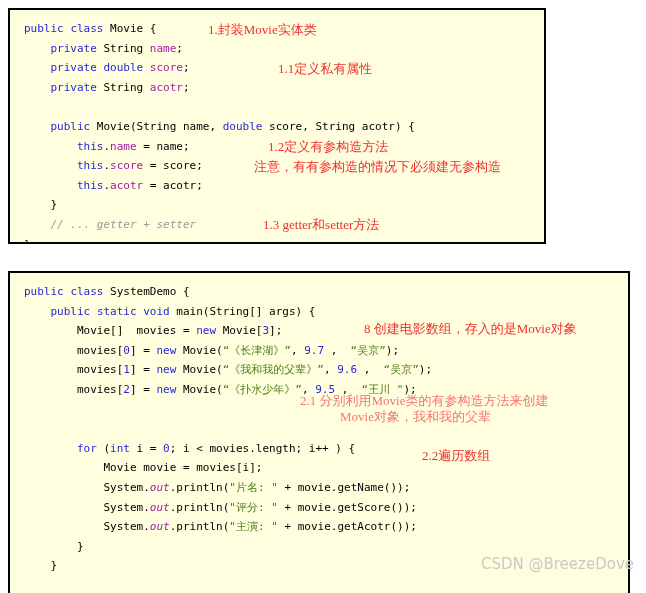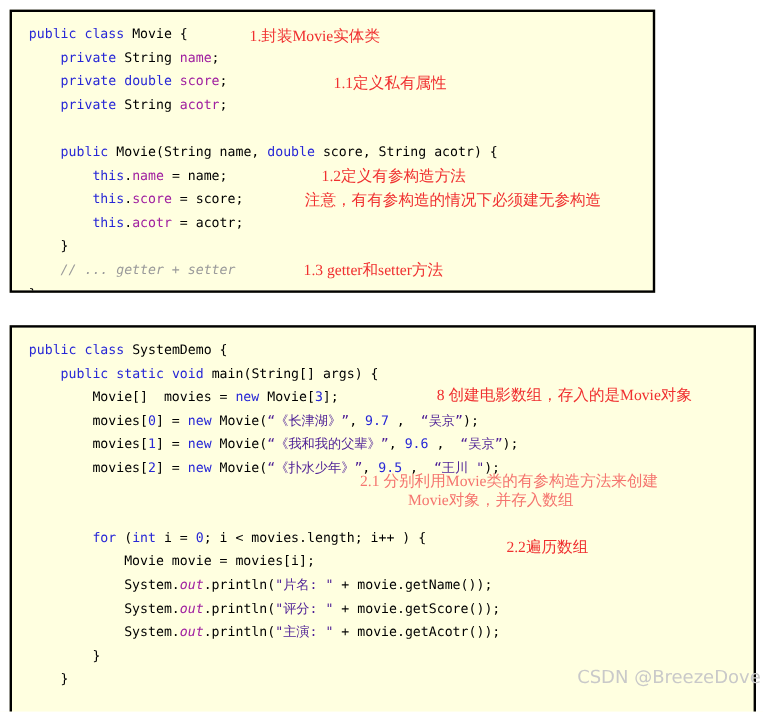--- a/index.html
+++ b/index.html
@@ -45,21 +45,21 @@
     white-space: pre;
     color: #000000;
   }
 
   .ln { display: block; height: 19.6px; }
 
   
   .kw    { color: #2727d6; }           
   .fld   { color: #a020a0; }           
   .num   { color: #2727d6; }           
-  .str   { color: #4c1d95; }           
+  .str   { color: #4d7c0f; }           
   .cmt   { color: #9a9a9a; font-style: italic; }
   .stat  { color: #a020a0; font-style: italic; }  
   .pln   { color: #000000; }
 
   
   .anno {
     position: absolute;
     color: #f03030;
     font-family: Liberation Serif, serif;
     font-size: 13px;
@@ -82,27 +82,27 @@
 </head>
 <body>
 
 <div class="code-block" id="block1">
   <div class="code"><span class="ln"><span class="kw">public</span><span class="pln"> </span><span class="kw">class</span><span class="pln"> Movie {</span></span><span class="ln"><span class="pln">    </span><span class="kw">private</span><span class="pln"> String </span><span class="fld">name</span><span class="pln">;</span></span><span class="ln"><span class="pln">    </span><span class="kw">private</span><span class="pln"> </span><span class="kw">double</span><span class="pln"> </span><span class="fld">score</span><span class="pln">;</span></span><span class="ln"><span class="pln">    </span><span class="kw">private</span><span class="pln"> String </span><span class="fld">acotr</span><span class="pln">;</span></span><span class="ln">&nbsp;</span><span class="ln"><span class="pln">    </span><span class="kw">public</span><span class="pln"> Movie(String name, </span><span class="kw">double</span><span class="pln"> score, String acotr) {</span></span><span class="ln"><span class="pln">        </span><span class="kw">this</span><span class="pln">.</span><span class="fld">name</span><span class="pln"> = name;</span></span><span class="ln"><span class="pln">        </span><span class="kw">this</span><span class="pln">.</span><span class="fld">score</span><span class="pln"> = score;</span></span><span class="ln"><span class="pln">        </span><span class="kw">this</span><span class="pln">.</span><span class="fld">acotr</span><span class="pln"> = acotr;</span></span><span class="ln"><span class="pln">    }</span></span><span class="ln"><span class="pln">    </span><span class="cmt">// ... getter + setter</span></span><span class="ln"><span class="pln">}</span></span></div>
   <div>
       <div class="anno" style="left: 198px; top: 11px;">1.封装Movie实体类</div>
       <div class="anno" style="left: 268px; top: 50px;">1.1定义私有属性</div>
       <div class="anno" style="left: 258px; top: 128px;">1.2定义有参构造方法</div>
       <div class="anno" style="left: 244px; top: 148px;">注意，有有参构造的情况下必须建无参构造</div>
-      <div class="anno" style="left: 243px; top: 206px;">1.3 getter和setter方法</div>
+      <div class="anno" style="left: 253px; top: 206px;">1.3 getter和setter方法</div>
     </div>
 </div>
 
 <div class="code-block" id="block2">
   <div class="code"><span class="ln"><span class="kw">public</span><span class="pln"> </span><span class="kw">class</span><span class="pln"> SystemDemo {</span></span><span class="ln"><span class="pln">    </span><span class="kw">public</span><span class="pln"> </span><span class="kw">static</span><span class="pln"> </span><span class="kw">void</span><span class="pln"> main(String[] args) {</span></span><span class="ln"><span class="pln">        Movie[]  movies = </span><span class="kw">new</span><span class="pln"> Movie[</span><span class="num">3</span><span class="pln">];</span></span><span class="ln"><span class="pln">        movies[</span><span class="num">0</span><span class="pln">] = </span><span class="kw">new</span><span class="pln"> Movie(</span><span class="str">“《长津湖》”</span><span class="pln">, </span><span class="num">9.7</span><span class="pln"> ,  </span><span class="str">“吴京”</span><span class="pln">);</span></span><span class="ln"><span class="pln">        movies[</span><span class="num">1</span><span class="pln">] = </span><span class="kw">new</span><span class="pln"> Movie(</span><span class="str">“《我和我的父辈》”</span><span class="pln">, </span><span class="num">9.6</span><span class="pln"> ,  </span><span class="str">“吴京”</span><span class="pln">);</span></span><span class="ln"><span class="pln">        movies[</span><span class="num">2</span><span class="pln">] = </span><span class="kw">new</span><span class="pln"> Movie(</span><span class="str">“《扑水少年》”</span><span class="pln">, </span><span class="num">9.5</span><span class="pln"> ,  </span><span class="str">“王川 "</span><span class="pln">);</span></span><span class="ln">&nbsp;</span><span class="ln">&nbsp;</span><span class="ln"><span class="pln">        </span><span class="kw">for</span><span class="pln"> (</span><span class="kw">int</span><span class="pln"> i = </span><span class="num">0</span><span class="pln">; i &lt; movies.length; i++ ) {</span></span><span class="ln"><span class="pln">            Movie movie = movies[i];</span></span><span class="ln"><span class="pln">            System.</span><span class="stat">out</span><span class="pln">.println(</span><span class="str">"片名: "</span><span class="pln"> + movie.getName());</span></span><span class="ln"><span class="pln">            System.</span><span class="stat">out</span><span class="pln">.println(</span><span class="str">"评分: "</span><span class="pln"> + movie.getScore());</span></span><span class="ln"><span class="pln">            System.</span><span class="stat">out</span><span class="pln">.println(</span><span class="str">"主演: "</span><span class="pln"> + movie.getAcotr());</span></span><span class="ln"><span class="pln">        }</span></span><span class="ln"><span class="pln">    }</span></span></div>
   <div>
       <div class="anno" style="left: 354px; top: 47px;">8 创建电影数组，存入的是Movie对象</div>
       <div class="anno pinky" style="left: 290px; top: 119px;">2.1 分别利用Movie类的有参构造方法来创建</div>
-      <div class="anno pinky" style="left: 330px; top: 135px;">Movie对象，并存入数组</div>
+      <div class="anno pinky" style="left: 330px; top: 135px;">Movie对象，我和我的父辈</div>
       <div class="anno" style="left: 412px; top: 174px;">2.2遍历数组</div>
     </div>
 </div>
 
 <div class="watermark">CSDN @BreezeDove</div>
 
 </body></html>

